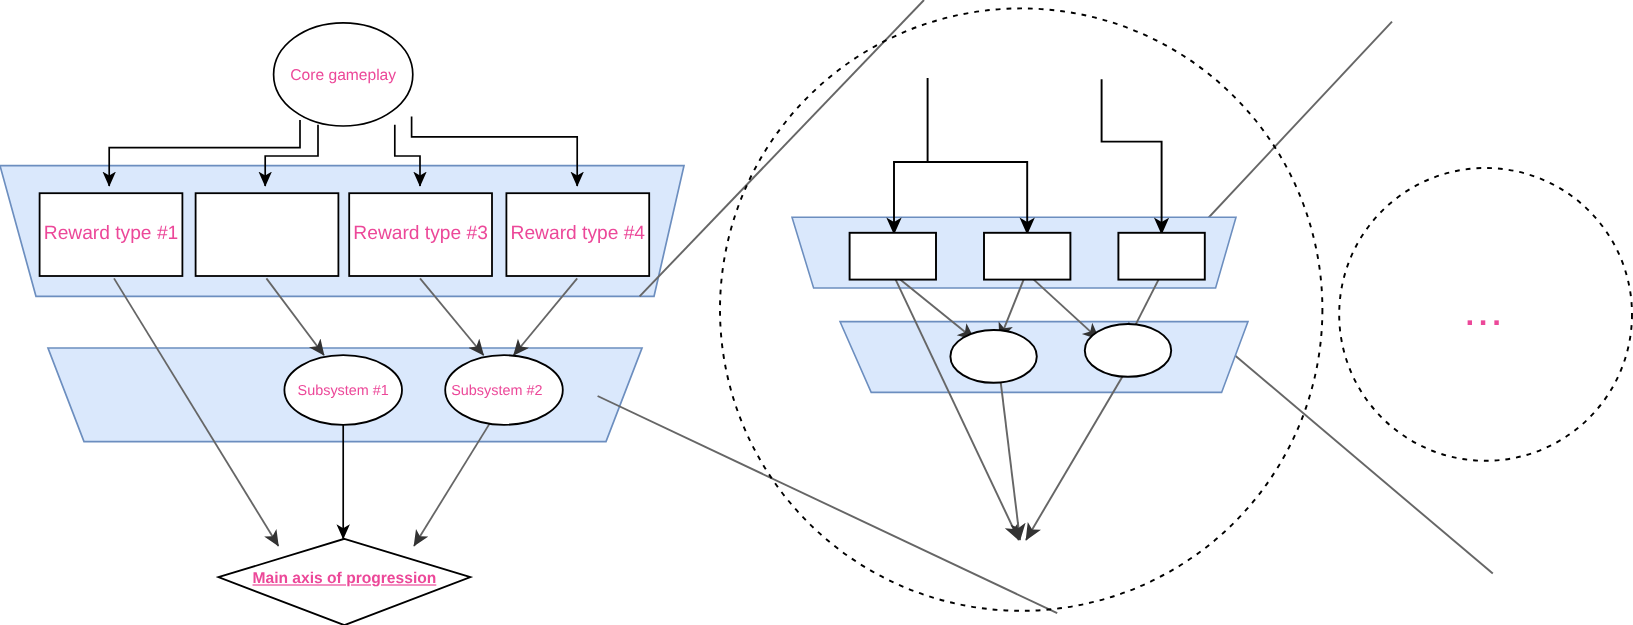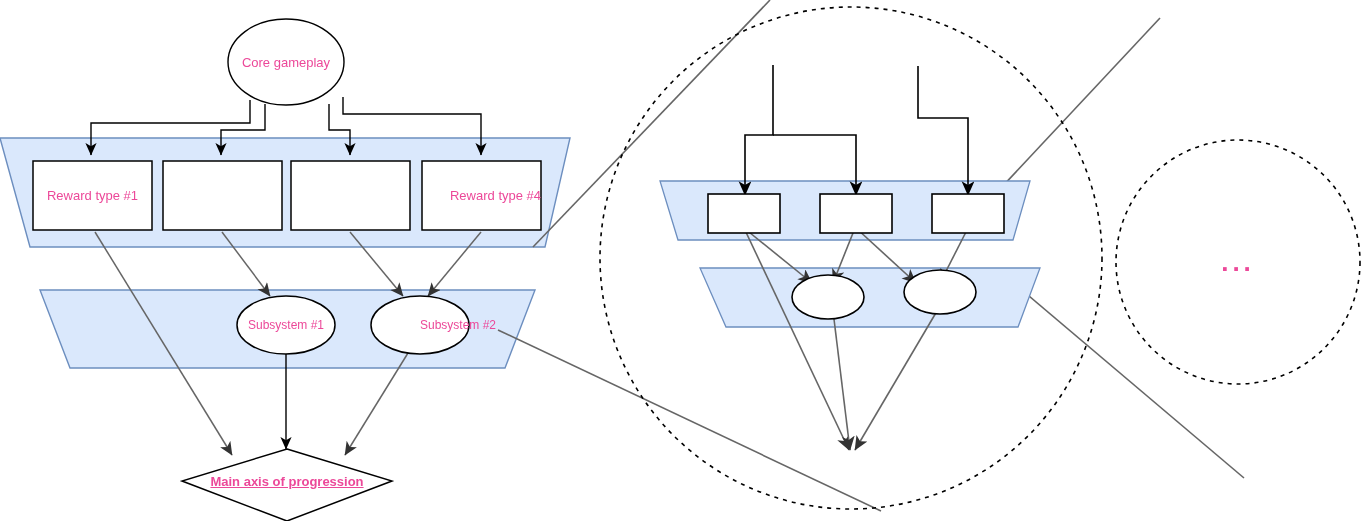--- a/index.html
+++ b/index.html
@@ -12,21 +12,21 @@
   #canvas{position:absolute;left:0;top:0;width:1361px;height:521px;}
   .lbl{
     position:absolute;
     display:flex;align-items:center;justify-content:center;
     text-align:center;
     color:#ec4899;
     pointer-events:none;
     white-space:nowrap;
   }
   .lbl-core{font-size:13px;}
-  .lbl-reward{font-size:13px;}
+  .lbl-reward{font-size:16px;}
   .lbl-sub{font-size:12px;}
   .lbl-axis{font-size:13px;font-weight:bold;text-decoration:underline;}
 </style>
 </head>
 <body>
 
 <div id="stage">
 
   <svg id="canvas" viewBox="0 0 1361 521" xmlns="http://www.w3.org/2000/svg">
     <defs>
@@ -102,24 +102,25 @@
     <ellipse cx="940" cy="292" rx="36" ry="22" fill="#ffffff" stroke="#000000" stroke-width="1.6"></ellipse>
 
     <circle cx="1238" cy="262" r="122" fill="none" stroke="#000000" stroke-width="1.6" stroke-dasharray="4 5"></circle>
   </svg>
 
   <div class="lbl lbl-core" style="left:228px;top:48px;width:116px;height:28px;">Core gameplay</div>
 
   <div class="lbl lbl-reward" style="left:33px;top:181px;width:119px;height:28px;">Reward type #1</div>
 
 
+  <div class="lbl lbl-reward" style="left:291px;top:181px;width:119px;height:28px;">Reward type #3</div>
 
-  <div class="lbl lbl-reward" style="left:422px;top:181px;width:119px;height:28px;margin-left:14px;">Reward type #4</div>
+  <div class="lbl lbl-reward" style="left:422px;top:181px;width:119px;height:28px;">Reward type #4</div>
 
   <div class="lbl lbl-sub" style="left:237px;top:311px;width:98px;height:28px;">Subsystem #1</div>
 
-  <div class="lbl lbl-sub" style="left:371px;top:311px;width:86px;height:28px;padding-left:44px;">Subsystem #2</div>
+  <div class="lbl lbl-sub" style="left:371px;top:311px;width:86px;height:28px;">Subsystem #2</div>
 
   <div class="lbl lbl-axis" style="left:182px;top:467px;width:210px;height:28px;">Main axis of progression</div>
 
   <div class="lbl" style="left:1198px;top:248px;width:80px;height:28px;font-size:26px;font-weight:bold;letter-spacing:4px;line-height:10px;">...</div>
 
 </div>
 
 </body></html>

